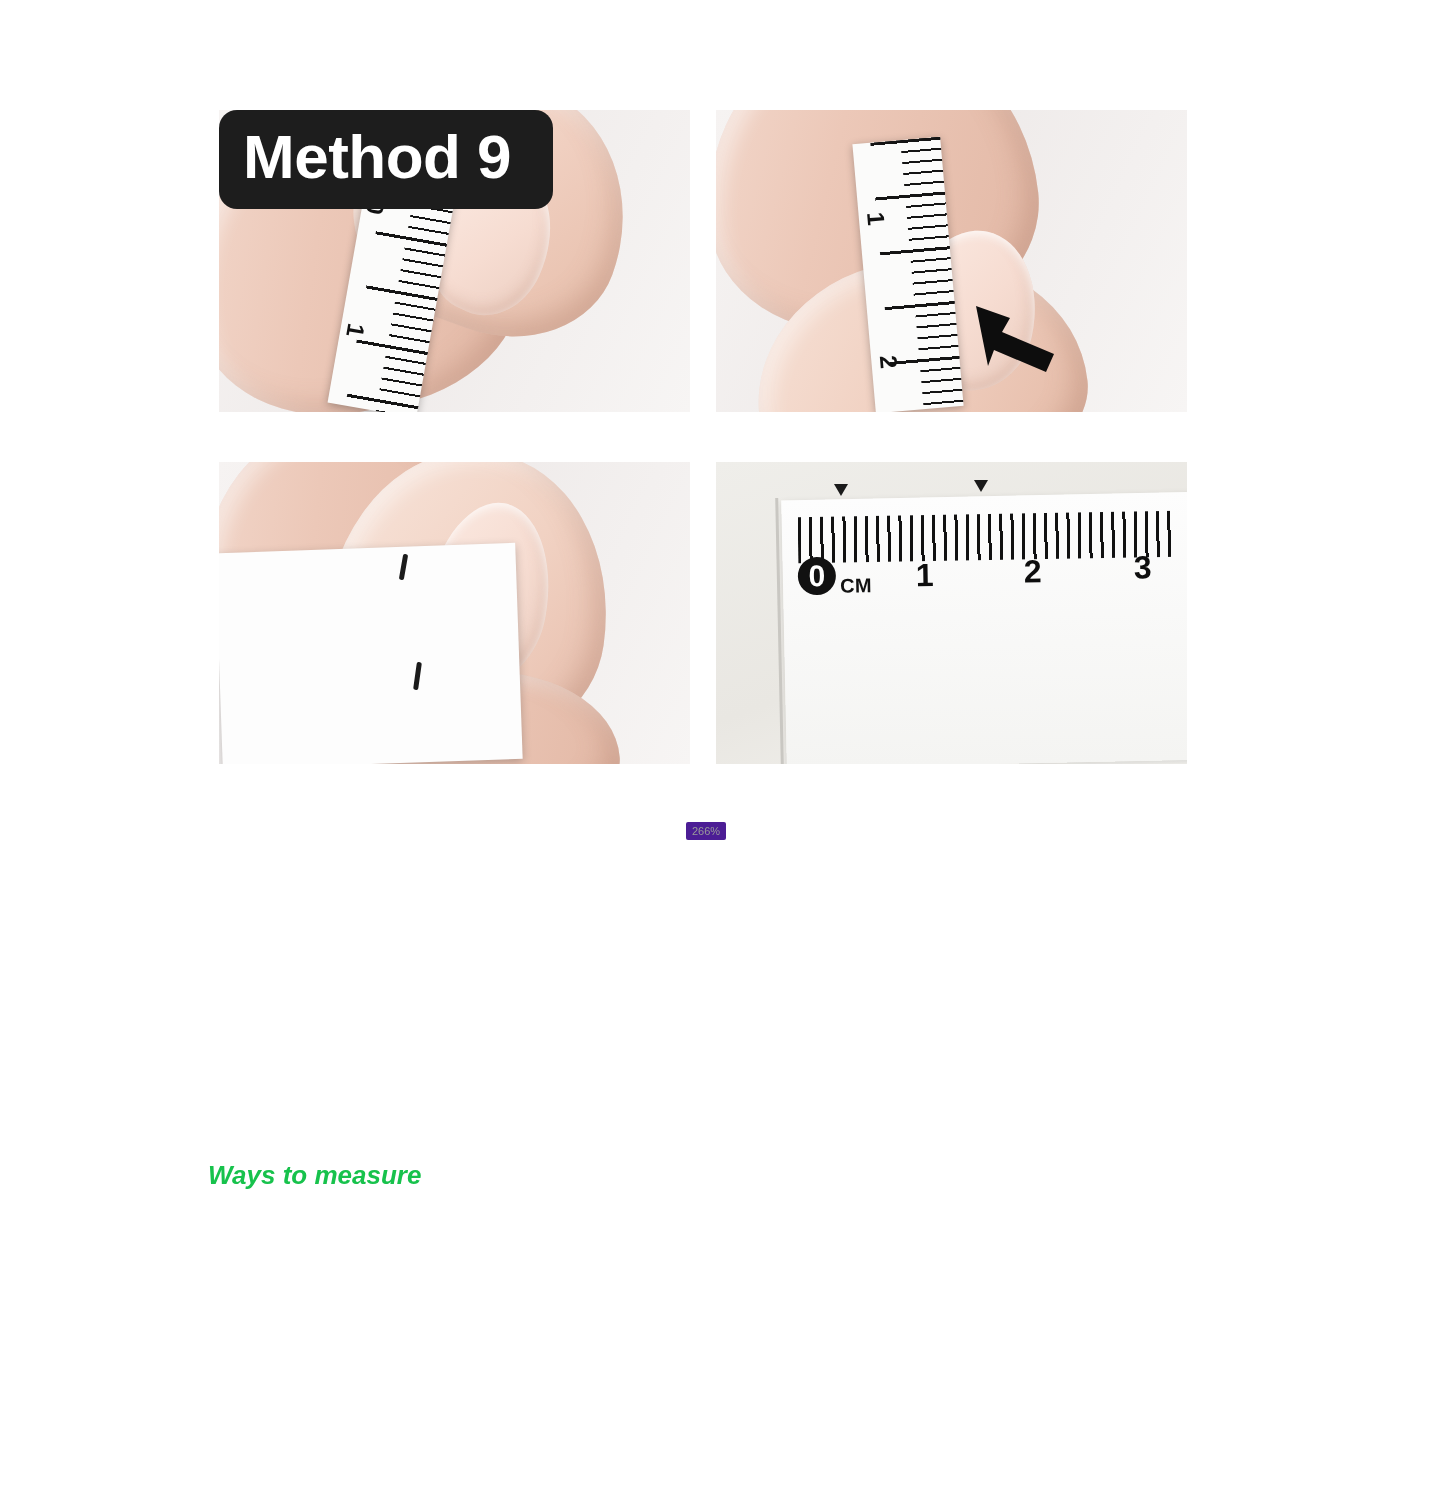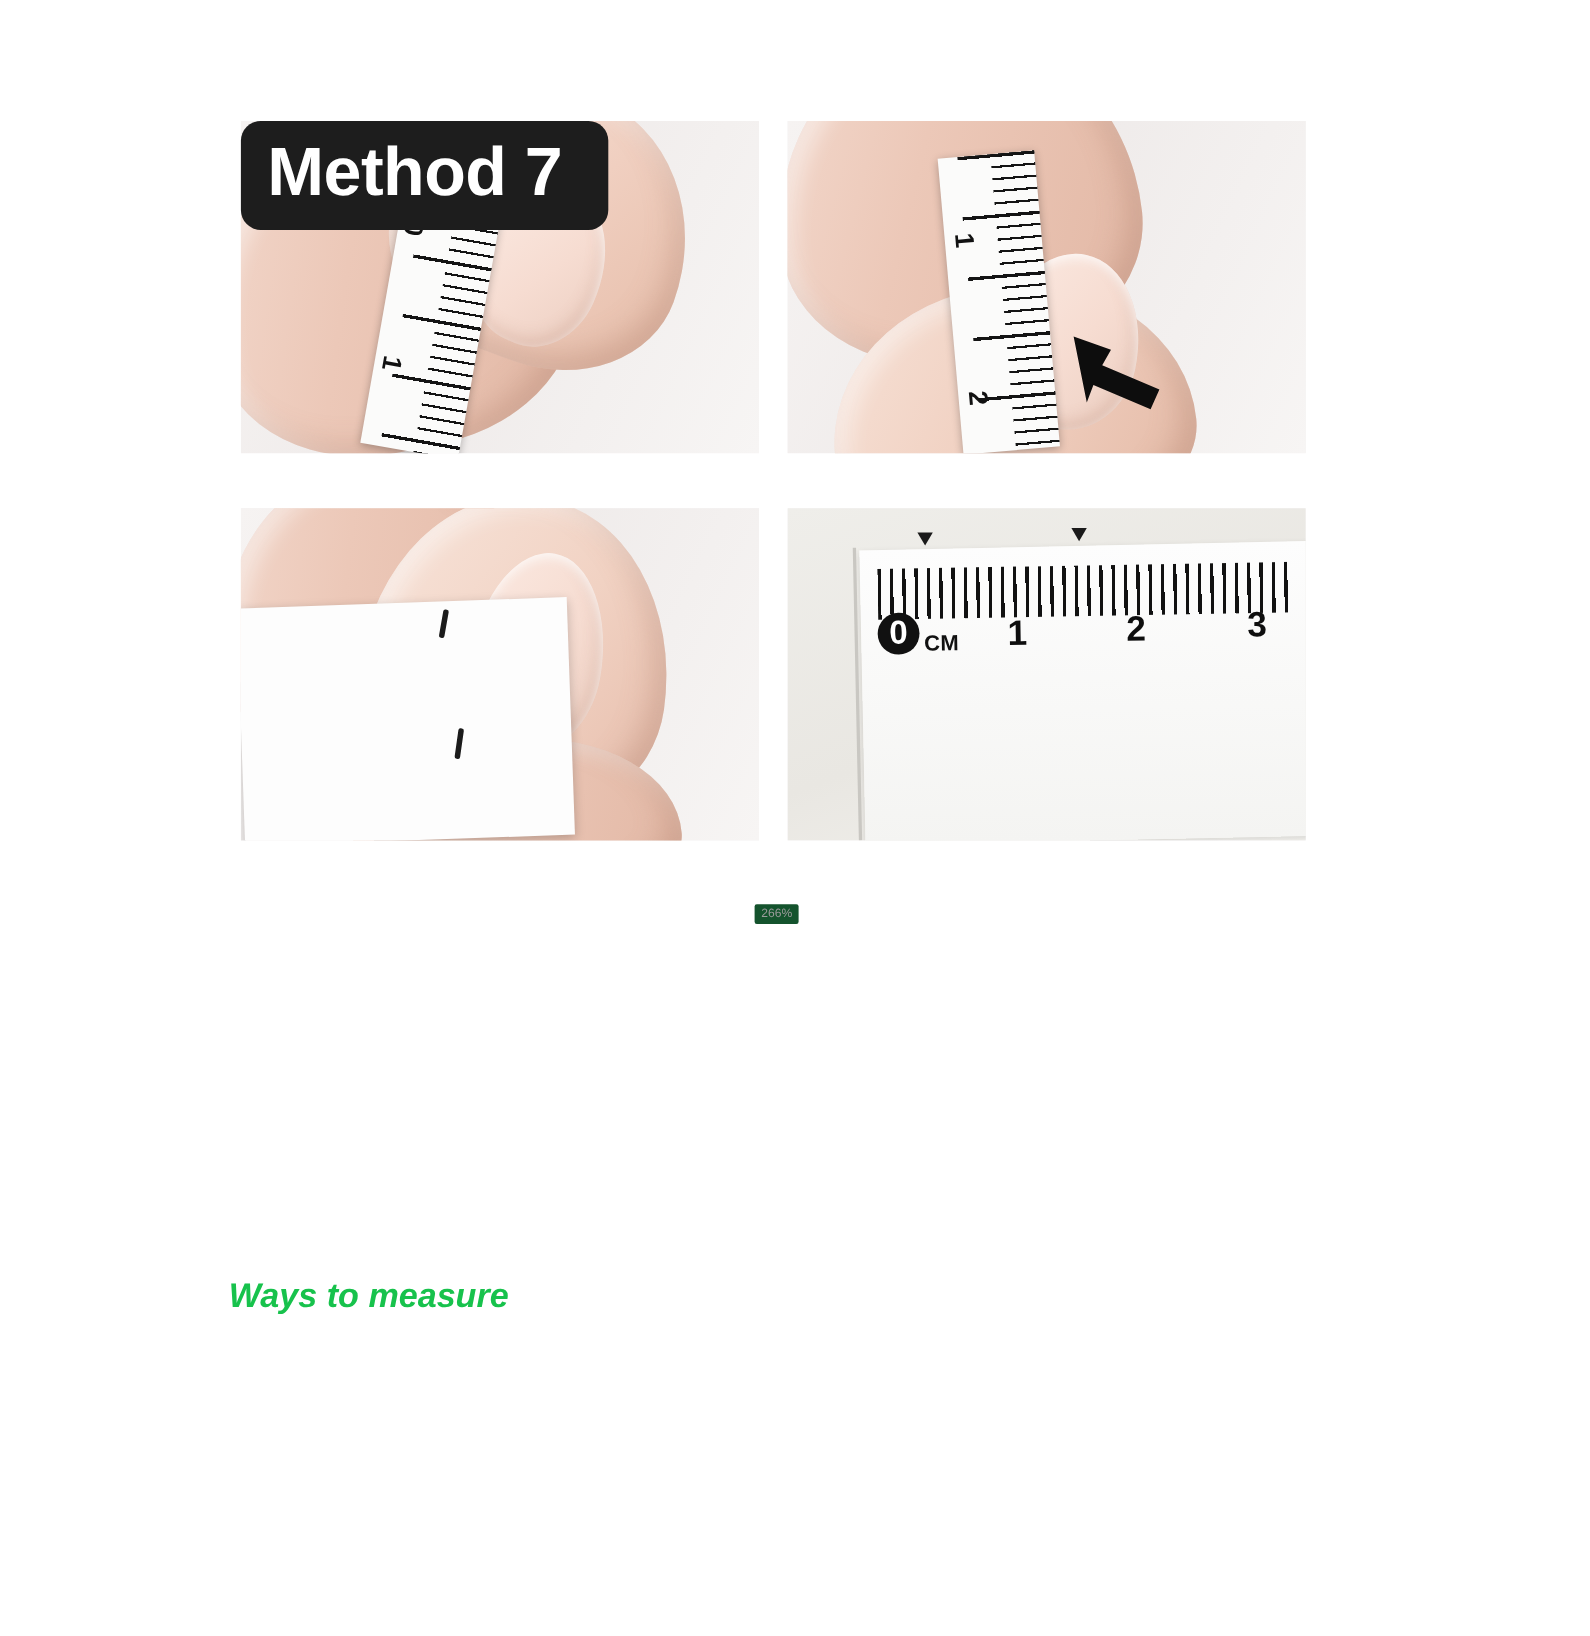--- a/index.html
+++ b/index.html
@@ -209,39 +209,39 @@
     border-left: 7px solid transparent;
     border-right: 7px solid transparent;
     border-top: 12px solid #1a1a1a;
   }
 
   
   .zoom-badge {
     position: absolute;
     left: 686px;
     top: 822px;
-    background: #14532d;
+    background: #4c1d95;
     color: #9a9a9a;
     font-size: 11px;
     padding: 3px 6px;
     border-radius: 2px;
     z-index: 20;
     font-family: "Liberation Sans", sans-serif;
   }
 
   
   .text-block {
     position: absolute;
     left: 208px;
     top: 1160px;
     width: 1040px;
   }
   .section-title {
     color: #17c24c;
-    font-size: 31px;
+    font-size: 26px;
     font-style: italic;
     font-weight: 700;
     margin: 0 0 44px 0;
     font-family: "Liberation Sans", sans-serif;
   }
   .body-copy {
     color: #1a1a1a;
     font-size: 37px;
     line-height: 1.62;
     margin: 0;
@@ -329,21 +329,21 @@
         <div class="ruler-nums">
           <div class="zero-dot">0</div>
           <div class="cm-label">CM</div>
           <div class="ruler-num" style="left:118px; top:-2px;">1</div>
           <div class="ruler-num" style="left:226px; top:-4px;">2</div>
           <div class="ruler-num" style="left:336px; top:-6px;">3</div>
         </div>
       </div>
     </div>
 
-    <div class="method-chip chip-1">Method 7</div>
+    <div class="method-chip chip-1">Method 9</div>
   </div>
 
   <div class="zoom-badge">266%</div>
 
   <div class="text-block">
     <h2 class="section-title">Ways to measure</h2>
   </div>
 
 </div>
 

